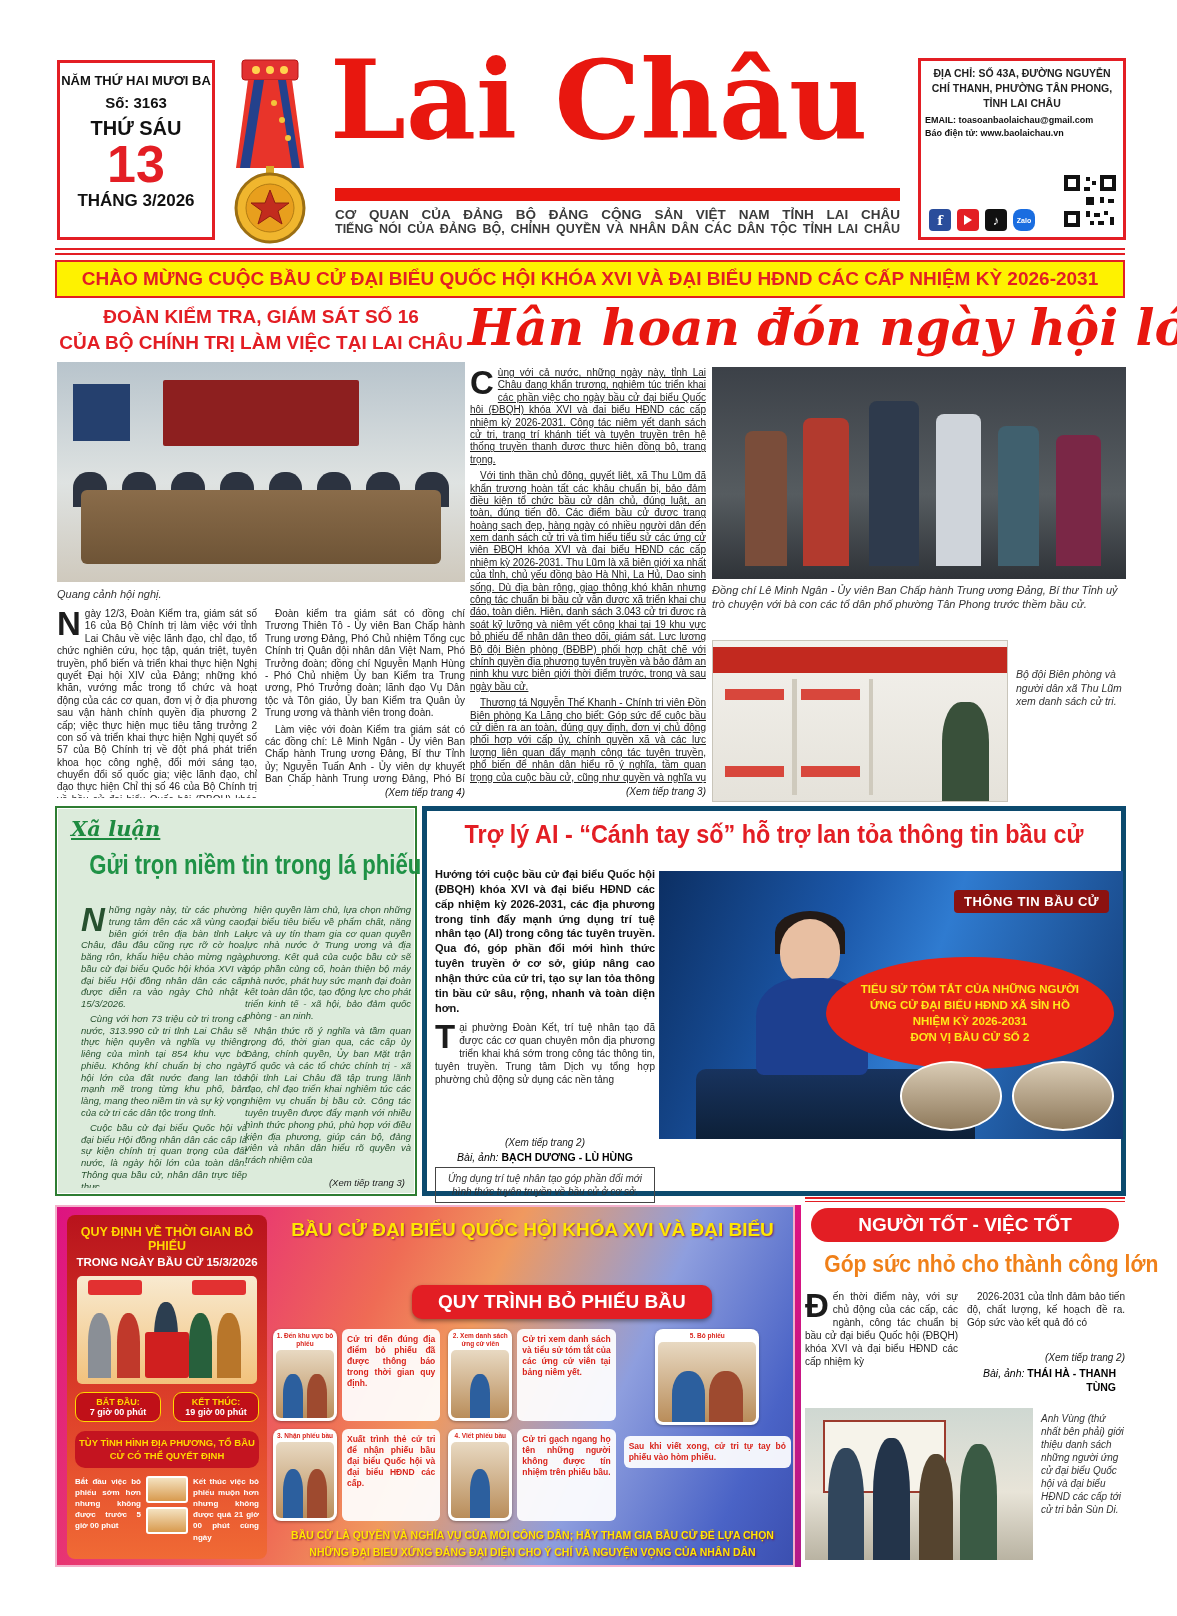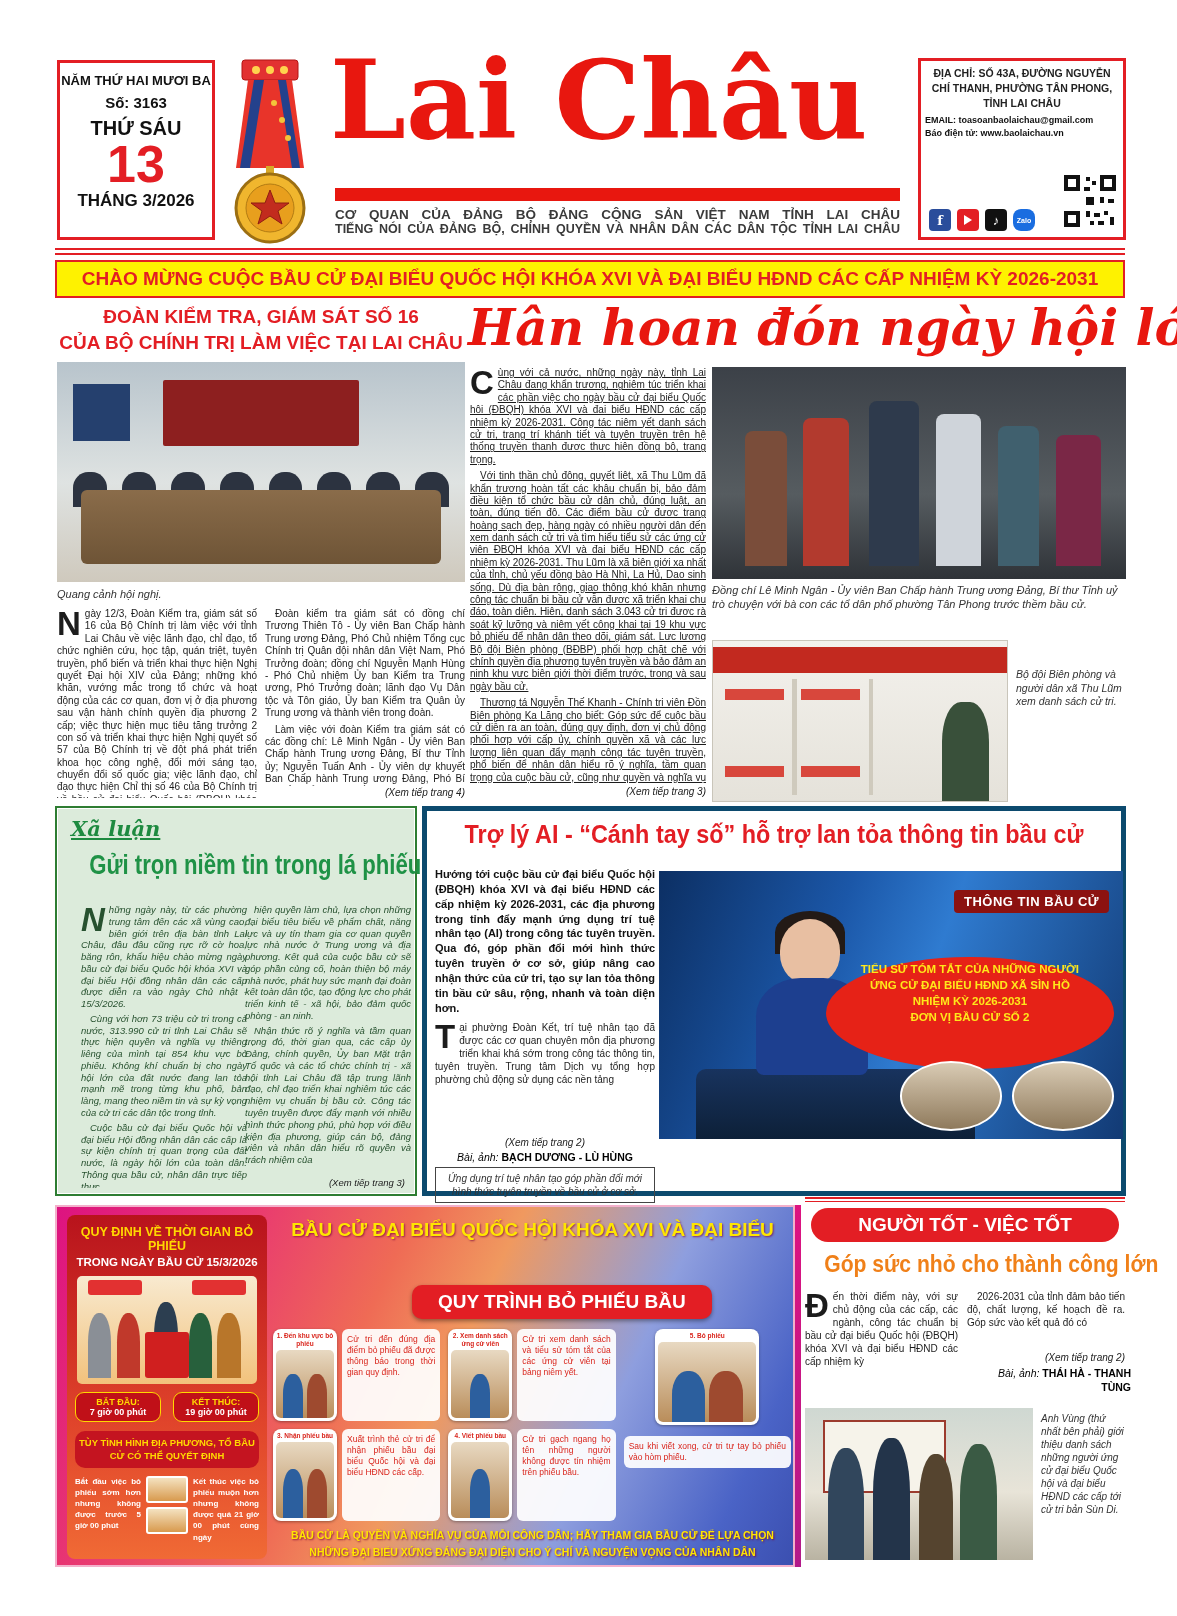--- a/index.html
+++ b/index.html
@@ -92,21 +92,21 @@
   .ai-cont { position:absolute; left:8px; top:326px; width:220px; text-align:center; }
   .ai-byline { position:absolute; left:8px; top:340px; width:220px; text-align:center; font-size:10.5px; }
   .ai-byline em { font-style:italic; font-weight:normal; }
   .ai-byline b { font-weight:bold; }
   .studio-photo { left:232px; top:60px; width:464px; height:268px; background:linear-gradient(110deg,#0c2f63,#1b57a8 35%,#2f7bd0 55%,#123a74); }
   .st-desk { position:absolute; left:8%; bottom:0; width:60%; height:26%; background:linear-gradient(#18335e,#0d2038); border-radius:10px 10px 0 0; }
   .st-head { position:absolute; left:26%; top:18%; width:13%; height:24%; background:#e8bfa2; border-radius:50% 50% 46% 46%; }
   .st-hair { position:absolute; left:25%; top:15%; width:15%; height:16%; background:#231a16; border-radius:50% 50% 0 0; }
   .st-body { position:absolute; left:21%; top:40%; width:24%; height:36%; background:#1d3f8f; border-radius:40% 40% 8px 8px; }
   .st-badge { position:absolute; right:3%; top:7%; background:#8c1210; color:#fff; font-weight:bold; font-size:13px; padding:4px 10px; border-radius:4px; letter-spacing:0.5px; }
-  .st-oval { position:absolute; right:2%; top:32%; width:62%; height:42%; background:#e62217; border-radius:50%; display:flex; flex-direction:column; align-items:center; justify-content:flex-start; color:#ffe81a; font-weight:bold; font-size:11.5px; text-align:center; line-height:1.4; padding:4px 10px; }
+  .st-oval { position:absolute; right:2%; top:32%; width:62%; height:42%; background:#e62217; border-radius:50%; display:flex; flex-direction:column; align-items:center; justify-content:center; color:#ffe81a; font-weight:bold; font-size:11.5px; text-align:center; line-height:1.4; padding:4px 10px; }
   .st-inset { position:absolute; bottom:3%; height:26%; background:linear-gradient(#d9cbb4,#8f7a5c); border:2px solid #fff; border-radius:50%; }
   .ai-caption-box { position:absolute; left:8px; top:356px; width:220px; border:1px solid #444; padding:4px 6px; font-size:10px; text-align:center; }
 
   
   .infographic { left:55px; top:1205px; width:740px; height:362px; background:linear-gradient(115deg,#dd1380 0%,#e93a70 22%,#ef6b55 40%,#f0995f 52%,#8e9ede 72%,#4a63c6 90%,#3b4fb0 100%); border:2px solid #f3b0cb; overflow:hidden; }
   .info-title { position:absolute; left:218px; top:8px; width:515px; text-align:center; color:#ffe600; font-weight:bold; font-size:19px; line-height:1.55; text-shadow:1px 1px 2px rgba(120,0,60,0.7); }
   .process-pill { position:absolute; left:355px; top:78px; background:#e31e24; color:#fff; font-weight:bold; font-size:19px; padding:6px 26px; border-radius:10px; box-shadow:0 2px 4px rgba(0,0,0,0.4); white-space:nowrap; }
   .time-panel { position:absolute; left:10px; top:8px; width:200px; height:344px; background:linear-gradient(#b8131c,#e0442b 60%,#f06a35); border-radius:8px; overflow:hidden; }
   .tp-t1 { margin-top:10px; text-align:center; color:#ffd800; font-weight:bold; font-size:12.5px; }
   .tp-t2 { text-align:center; color:#fff; font-weight:bold; font-size:11.5px; margin-top:3px; }
@@ -123,36 +123,36 @@
   .tp-note-txt { flex:1; color:#fff; font-weight:bold; font-size:8px; line-height:1.4; text-align:justify; }
   .tp-cards { width:42px; display:flex; flex-direction:column; gap:4px; }
   .tp-cards div { height:27px; background:linear-gradient(#f4e2c0,#d89a4e); border:2px solid #fff; border-radius:3px; }
   .steps-area { position:absolute; left:216px; top:122px; width:518px; height:192px; display:flex; gap:8px; }
   .step-col { flex:1; display:flex; flex-direction:column; gap:8px; }
   .step { display:flex; gap:5px; flex:1; }
   .step-card { width:64px; background:#fff; border-radius:8px; padding:3px; display:flex; flex-direction:column; box-shadow:0 1px 3px rgba(0,0,0,0.35); }
   .step-lab { color:#d9251c; font-weight:bold; font-size:6.5px; line-height:1.2; text-align:center; }
   .step-img { flex:1; margin-top:2px; border-radius:5px; background:linear-gradient(#e8d9c2,#b98d5a); position:relative; overflow:hidden; }
   .step-img .fig { position:absolute; bottom:0; width:34%; height:64%; background:#2c5f9e; border-radius:45% 45% 0 0; }
-  .step-text { flex:1; background:rgba(255,255,255,0.93); border-radius:6px; color:#d9251c; font-weight:normal; font-size:8.5px; line-height:1.3; padding:5px 5px; text-align:justify; }
+  .step-text { flex:1; background:rgba(255,255,255,0.93); border-radius:6px; color:#d9251c; font-weight:bold; font-size:8.5px; line-height:1.3; padding:5px 5px; text-align:justify; }
   .step-tall { flex-direction:column; align-items:center; }
   .step-tall .step-card { width:104px; height:96px; }
   .step-tall .step-text { width:100%; flex:none; margin-top:6px; }
   .info-footer { position:absolute; left:218px; top:320px; width:515px; text-align:center; color:#ffe600; font-weight:bold; font-size:10.5px; line-height:1.6; text-shadow:1px 1px 2px rgba(120,0,60,0.8); }
 
   
   .good-rule { left:805px; top:1197px; width:320px; height:5px; border-top:2px solid #e31e24; border-bottom:1px solid #e31e24; }
   .good-box { left:805px; top:1208px; width:320px; height:356px; }
   .good-banner { position:absolute; left:6px; top:0; width:308px; height:34px; background:#e31e24; border-radius:17px; color:#fff; font-weight:bold; font-size:19px; text-align:center; line-height:34px; }
   .good-headline { position:absolute; left:0; top:42px; width:100%; text-align:center; color:#f08019; font-weight:bold; font-size:24px; white-space:nowrap; transform:scaleX(0.88); }
   .good-col { position:absolute; top:82px; font-size:10px; color:#1c1c1c; text-align:justify; line-height:1.3; overflow:hidden; }
   .good-c1 { left:0; width:153px; height:112px; }
   .good-c2 { left:162px; width:158px; height:58px; }
   .good-cont { position:absolute; left:162px; top:144px; width:158px; text-align:right; }
-  .good-by { position:absolute; left:168px; top:158px; width:158px; text-align:right; font-size:10.5px; line-height:1.35; }
+  .good-by { position:absolute; left:153px; top:158px; width:158px; text-align:right; font-size:10.5px; line-height:1.35; }
   .good-photo { left:0px; top:200px; width:228px; height:152px; position:absolute; background:linear-gradient(#cfd8d2,#e8e4d8 55%,#b9b3a2); overflow:hidden; }
   .gp-board { position:absolute; left:8%; top:8%; width:54%; height:48%; background:#f6f3ea; border:2px solid #9c3b2e; }
   .gp-fig { position:absolute; bottom:0; border-radius:45% 45% 0 0; }
   .good-caption { position:absolute; left:236px; top:204px; width:84px; font-size:10px; }
 
   .vr-strip { left:795px; top:1205px; width:6px; height:362px; background:linear-gradient(#dd1380,#b21a8a); }
 </style>
 </head>
 <body>
 

